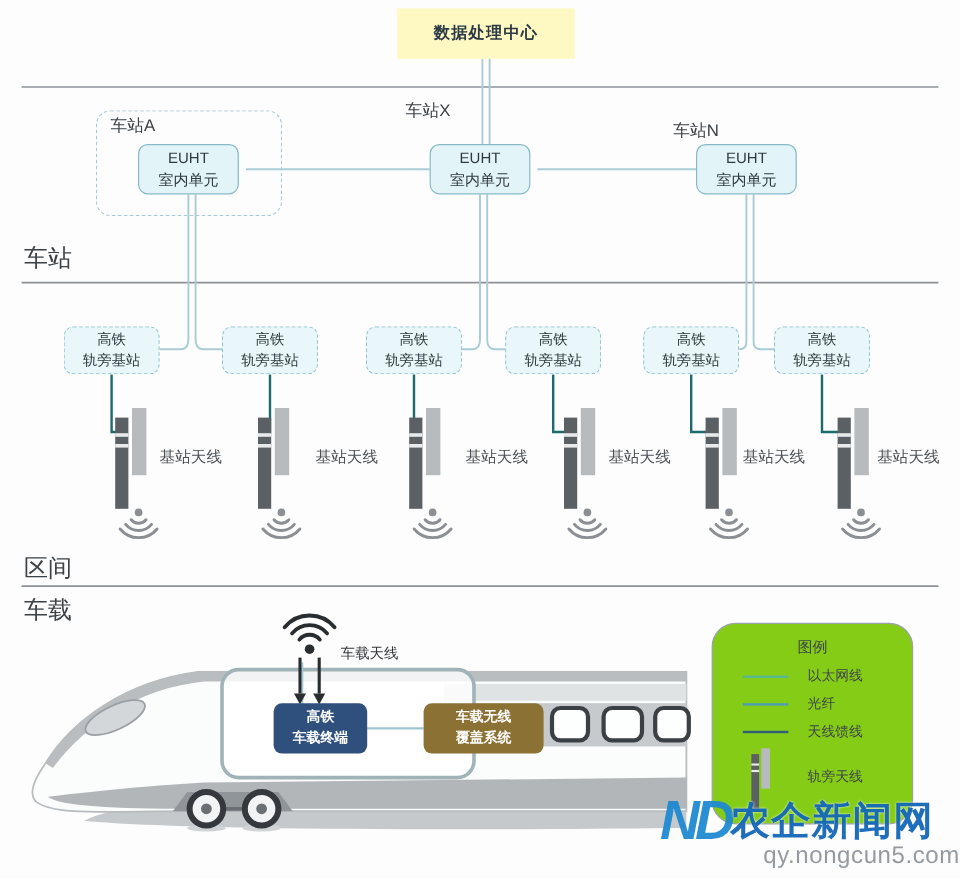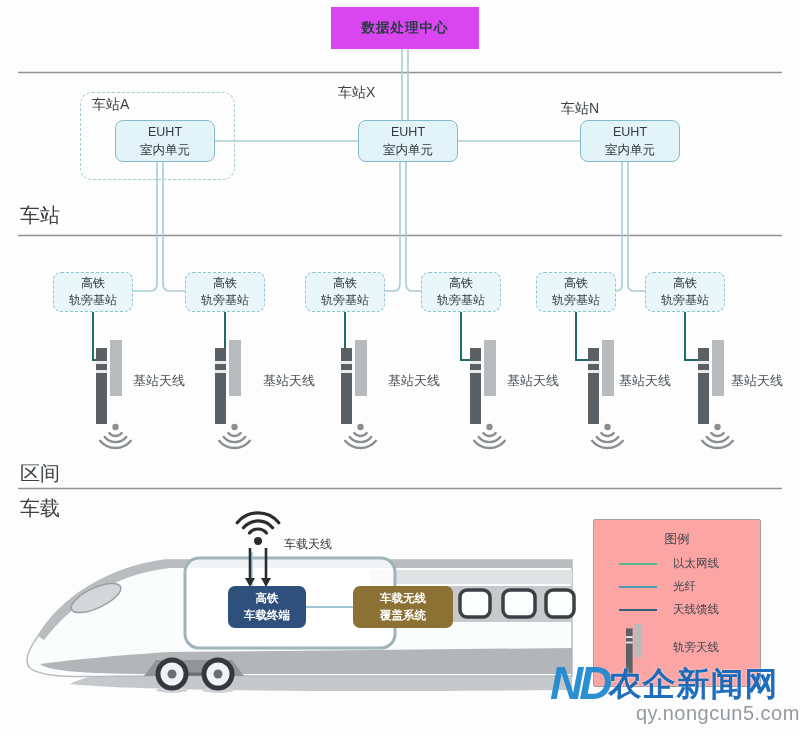--- a/index.html
+++ b/index.html
@@ -5,34 +5,34 @@
   html,body{margin:0;padding:0;background:#fff;}
   #canvas{position:relative;width:800px;height:733px;background:#fdfdfd;overflow:hidden;
           font-family:"Liberation Sans","DejaVu Sans",sans-serif;}
   .abs{position:absolute;}
   svg{display:block;}
   #overlay{position:absolute;left:0;top:0;pointer-events:none;}
   .box{display:flex;flex-direction:column;align-items:center;justify-content:center;
        text-align:center;box-sizing:border-box;}
   .dc-box{width:148px;height:42px;left:331px;top:7px;color:#2b3a45;font-size:13.5px;
           font-weight:bold;letter-spacing:1px;}
-  .euht-box{width:100px;height:42px;border:1.3px solid #86bac8;border-radius:8px;
+  .euht-box{width:84px;height:42px;border:1.3px solid #86bac8;border-radius:8px;
             font-size:12.5px;line-height:1.45;color:#2f3a40;}
   .bs-box{width:80px;height:40px;border:1.3px dashed #93c5d1;border-radius:8px;
           font-size:12px;line-height:1.4;color:#2f3a40;}
   .station-name{font-size:14px;color:#3c4146;}
   .section-lbl{font-size:20px;color:#3c4146;text-align:right;}
   .ant-lbl{font-size:13px;color:#4a5056;}
   .dashed-zone{left:80px;top:92px;width:153px;height:86px;border:1.5px dashed #a8ccd6;
                border-radius:12px;}
   .train-box{width:78px;height:42px;border-radius:7px;color:#fff;font-size:11.5px;
              line-height:1.5;font-weight:bold;}
   .onboard-ant-lbl{font-size:12px;color:#34383c;text-align:right;}
   .legend{left:593px;top:519px;width:166px;height:166px;border:1.5px solid #9ba1a7;
-          border-radius:2px;background:#fca5a5;}
+          border-radius:20px;background:#84cc16;}
   .legend-title{position:absolute;left:0;top:11px;width:100%;text-align:center;
                 font-size:12.5px;color:#3f454b;}
   .lg-line{position:absolute;left:25px;width:38px;height:2px;}
   .lg-lbl{position:absolute;left:79px;font-size:11.5px;color:#3f454b;}
   .watermark{left:550px;top:660px;width:250px;opacity:.95;}
   .wm-row{white-space:nowrap;line-height:1;}
   .wm-logo{font-size:46px;font-weight:900;font-style:italic;color:#1f8ad1;
            letter-spacing:-4px;vertical-align:-4px;}
   .wm-site{font-size:33px;font-weight:bold;color:#1467b8;letter-spacing:1px;
            text-shadow:0 0 2px #fff;}
@@ -129,21 +129,21 @@
       <circle cx="258" cy="541" r="4" fill="#2a2d30" stroke="none"></circle>
     </g>
     <g stroke="#2a2d30" stroke-width="2.6">
       <line x1="250" y1="548" x2="250" y2="578"></line>
       <line x1="266" y1="548" x2="266" y2="578"></line>
       <polygon points="245,578 255,578 250,587" fill="#2a2d30" stroke="none"></polygon>
       <polygon points="261,578 271,578 266,587" fill="#2a2d30" stroke="none"></polygon>
     </g>
   </svg>
 
-  <div class="abs box dc-box" style="background-color: #d946ef;">
+  <div class="abs box dc-box" style="background-color: #fef9c3;">
     <span>数据处理中心</span>
   </div>
 
   <div class="abs dashed-zone"></div>
 
   <span class="abs station-name" style="left:92px;top:96px">车站A</span>
   <span class="abs station-name" style="left:338px;top:84px">车站X</span>
   <span class="abs station-name" style="left:561px;top:100px">车站N</span>
 
   <div class="abs box euht-box" style="left: 115px; top: 120px; background-color: rgb(227, 244, 248);">

